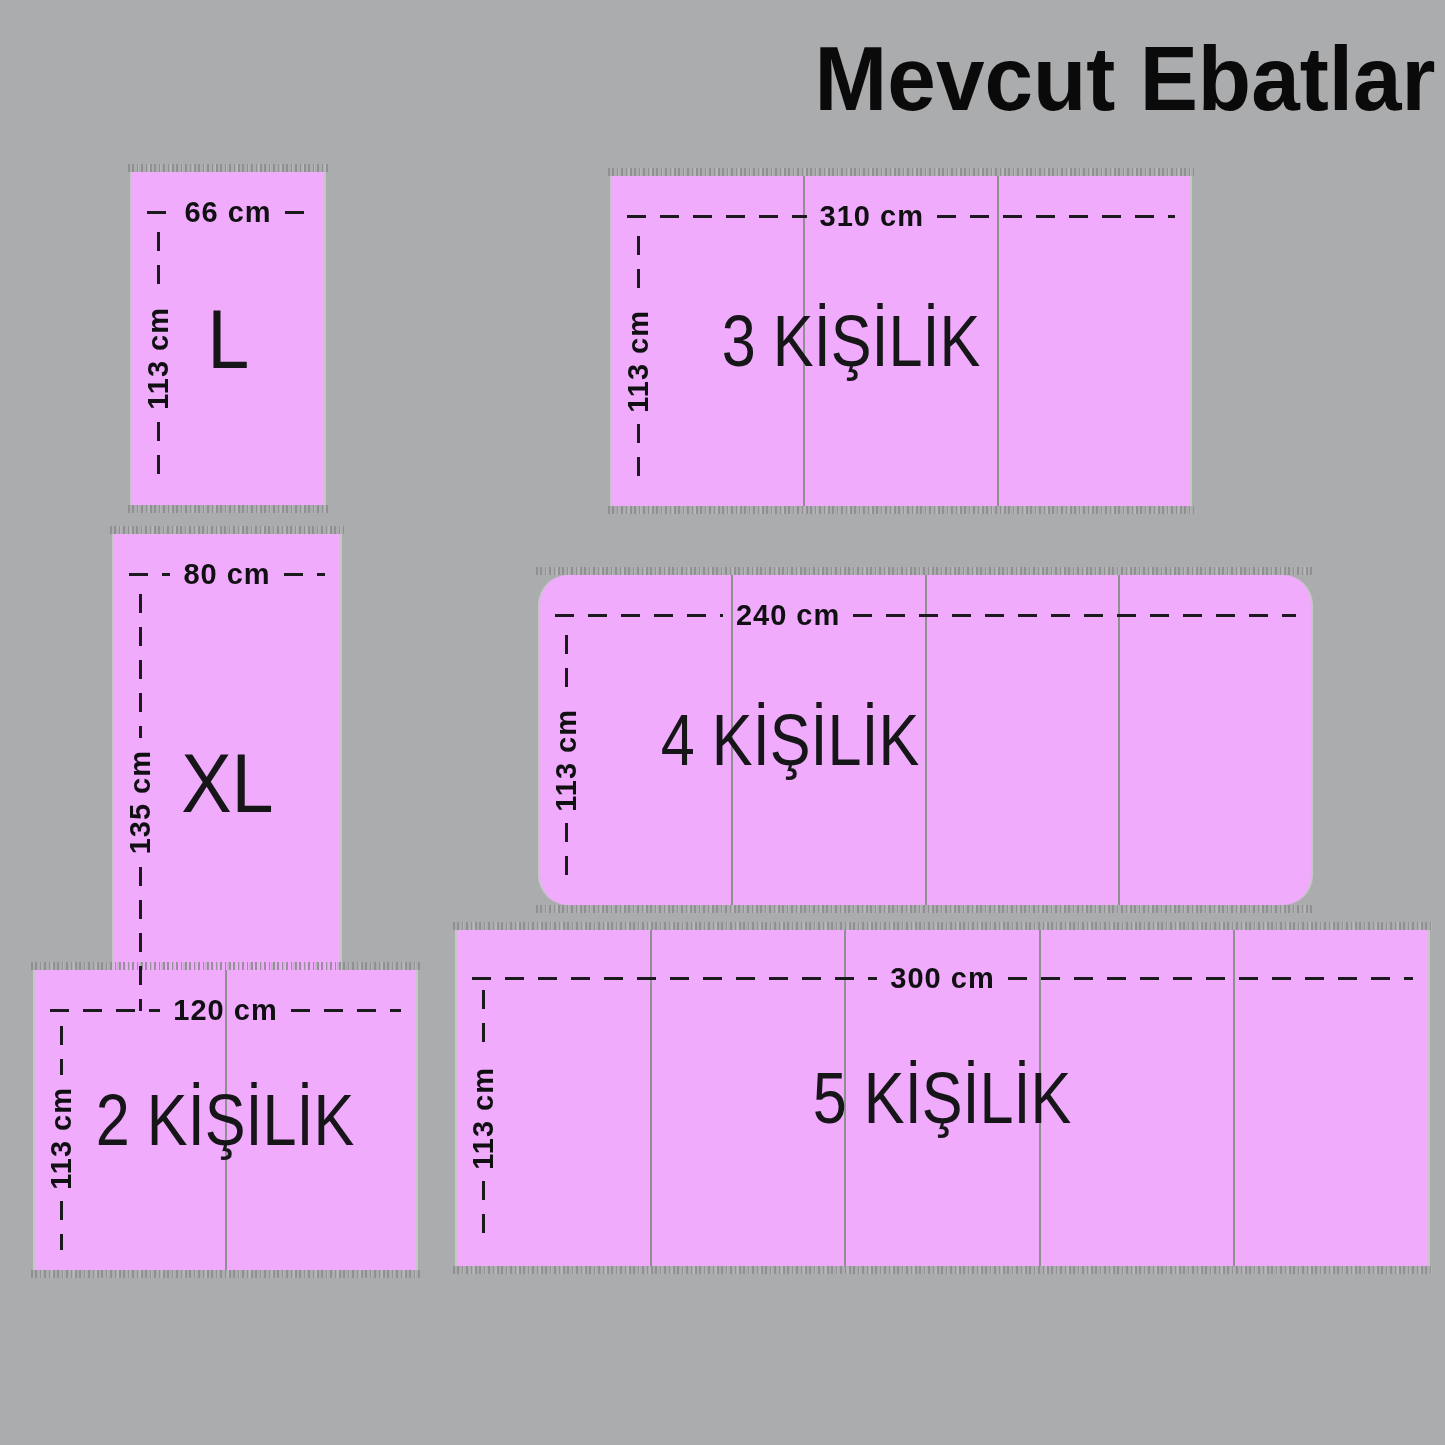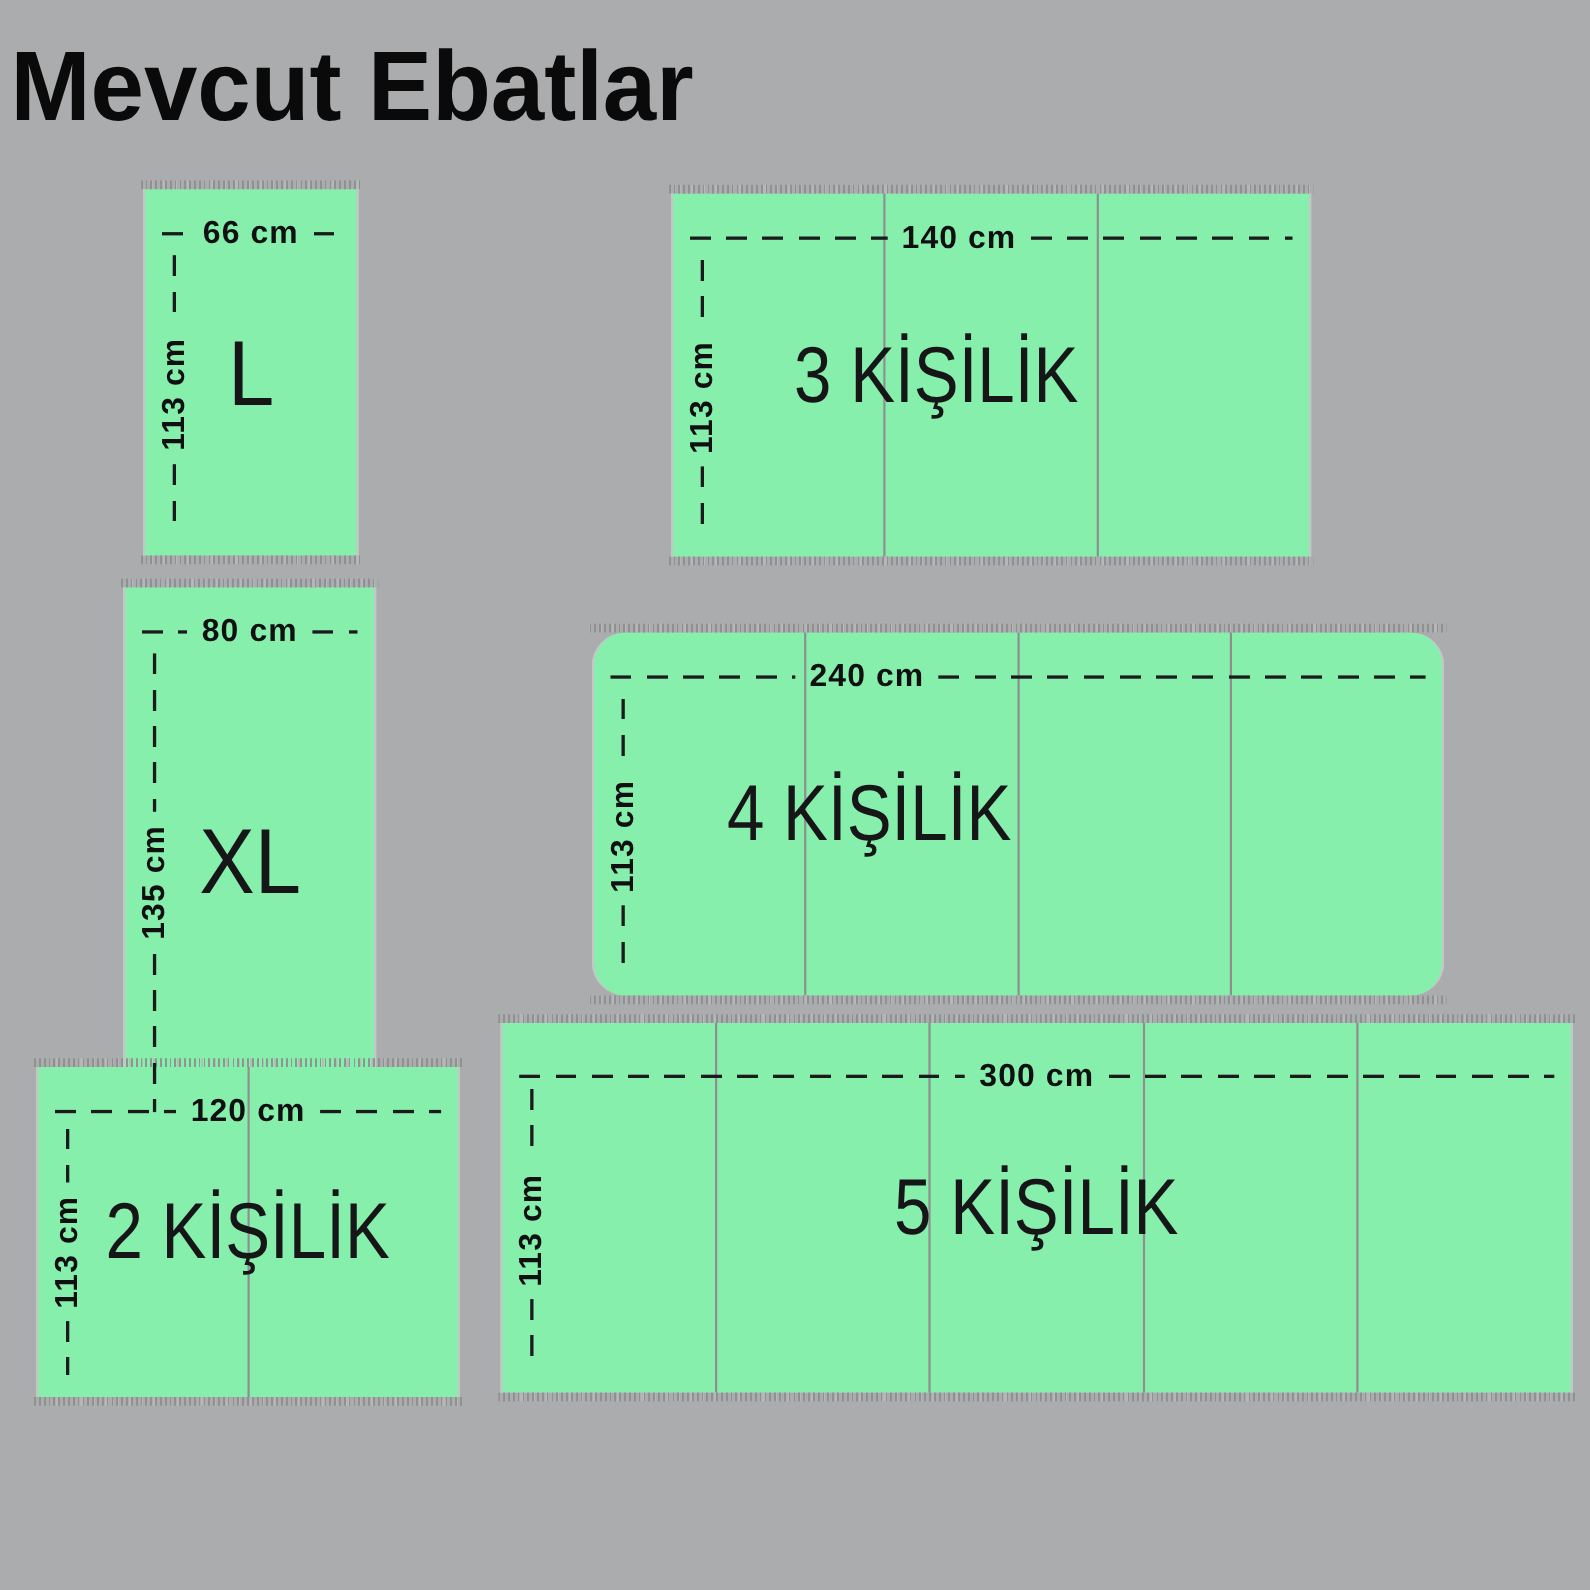--- a/index.html
+++ b/index.html
@@ -4,29 +4,29 @@
 <style>
   html,body{margin:0;padding:0;}
   body{
     width:1445px;height:1445px;position:relative;overflow:hidden;
     background:#abacae;
     font-family:"Liberation Sans",sans-serif;
     color:#111113;
   }
   .page-title{
     position:absolute;top:28px;left:0;width:1445px;
-    text-align:left;
+    text-align:right;
     font-size:90px;font-weight:bold;color:#0a0a0b;
     letter-spacing:0px;
   }
   .page-title span{display:inline-block;transform:scaleX(.97);white-space:nowrap;}
 
   
   .panel{
-    position:absolute;background:#86efac;
+    position:absolute;background:#f0abfc;
     border-left:2px solid #c6c6c8;border-right:2px solid #c6c6c8;
     box-sizing:border-box;
   }
   
   .panel::before,.panel::after{
     content:"";position:absolute;left:-4px;right:-4px;height:8px;
     background:
       repeating-linear-gradient(90deg,#8e8e90 0 1.6px,rgba(0,0,0,0) 1.6px 4.4px),
       repeating-linear-gradient(90deg,rgba(0,0,0,0) 0 9px,#b9b9bb 9px 11px);
     opacity:.9;
@@ -120,21 +120,21 @@
 </div>
 
 <div class="panel panel-3k">
   <div class="segments">
     <div class="seg"></div>
     <div class="seg"></div>
     <div class="seg"></div>
   </div>
   <div class="dim-h">
     <span class="dash-h dash-left"></span>
-    <span class="dim-label">140 cm</span>
+    <span class="dim-label">310 cm</span>
     <span class="dash-h dash-right"></span>
   </div>
   <div class="dim-v">
     <span class="dash-v"></span>
     <span class="dim-label vert">113 cm</span>
     <span class="dash-v"></span>
   </div>
   <div class="size-label">
     <span>3 KİŞİLİK</span>
   </div>

